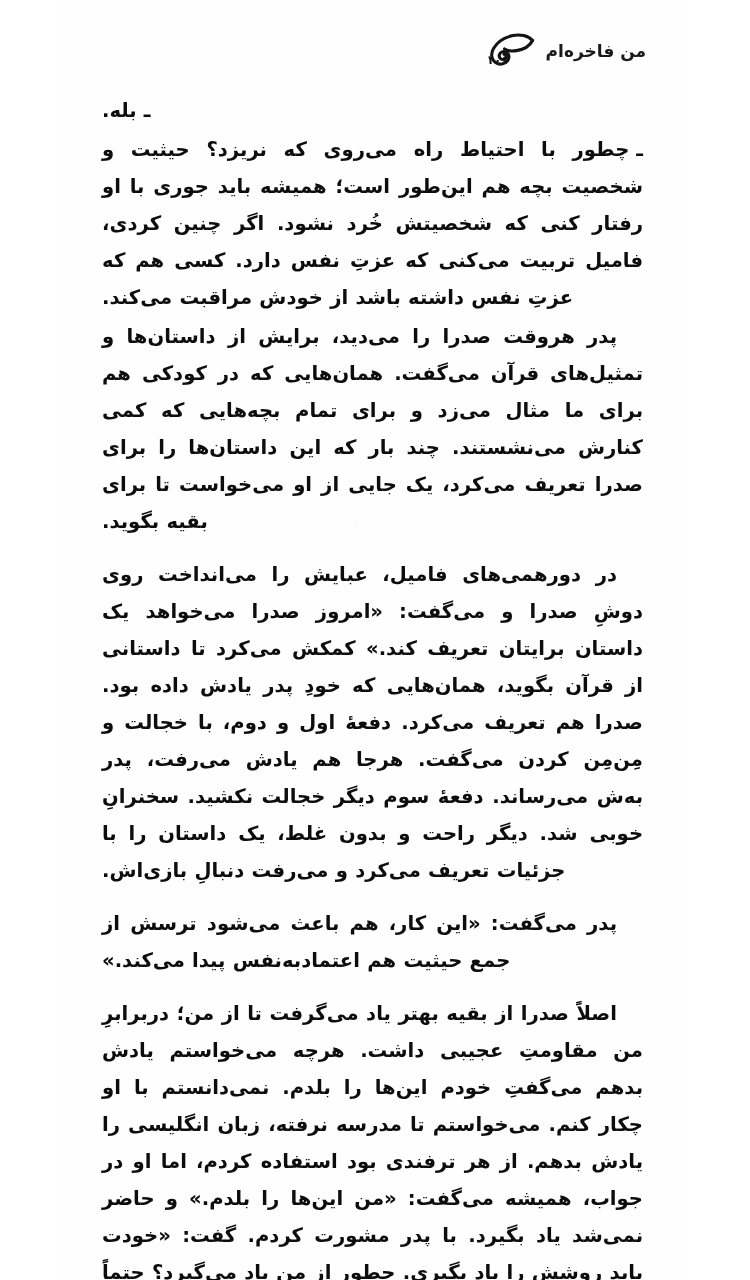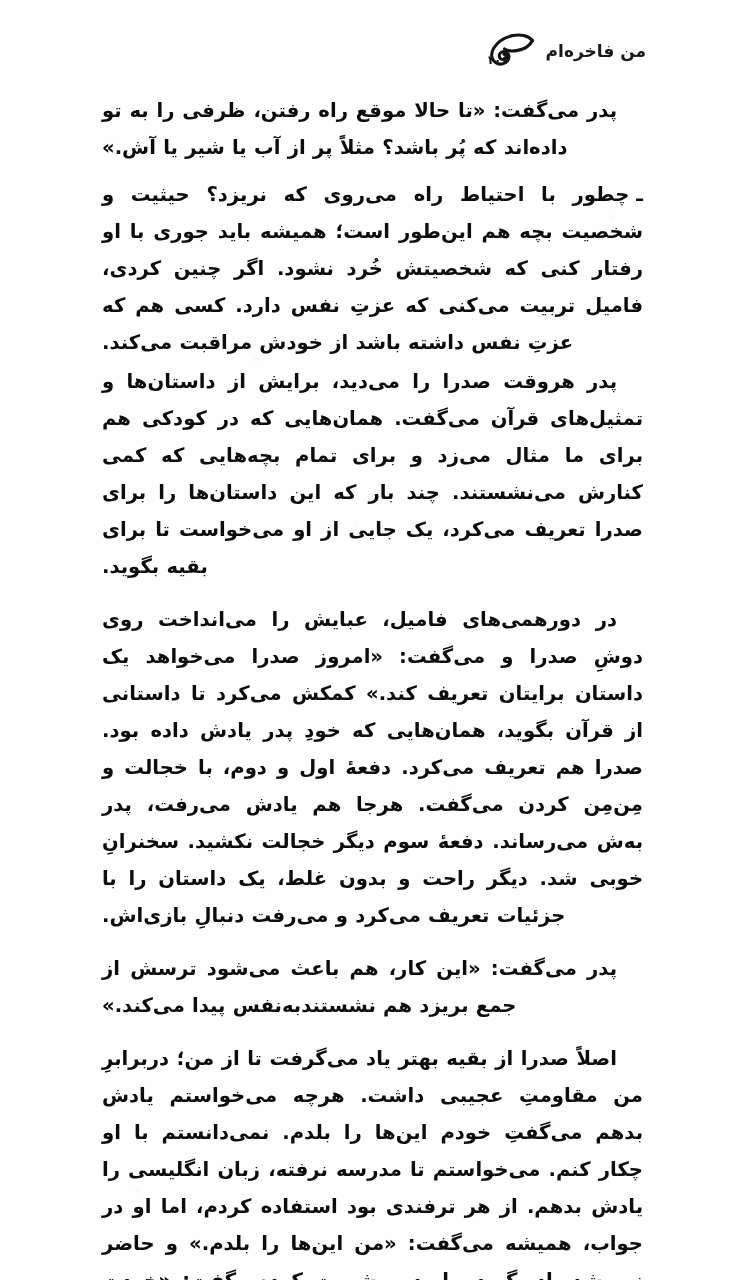--- a/index.html
+++ b/index.html
@@ -134,39 +134,39 @@
                  C14.7 23.9 16.1 26.2 18.5 26.5 C20.4 26.7 22 25.5 22.1 23.8 C22.2 22.5 21.3 21.4 20 21.3" fill="none" stroke="#141414" stroke-width="3.1" stroke-linecap="round"></path>
         <path d="M48.5 7.5 C46 12.5 40 16.5 32.5 17.6 C27 18.4 22.5 17.6 20.5 15.8" fill="none" stroke="#141414" stroke-width="3.1" stroke-linecap="round"></path>
       </svg>
       <span class="ornament-folio">۱۰۶</span>
     </span>
     <span class="header-title">من فاخره‌ام</span>
   </div>
 
   <div class="text-body">
 
-    <p class="para">
-      <span>پدر می‌گفت: «تا حالا موقع راه رفتن، ظرفی را به تو داده‌اند که پُر باشد؟ مثلاً پر از آب یا شیر یا آش.»</span>
+
+    <p class="para dialogue">
+      <span class="dash">ـ</span><span>بله.</span>
     </p>
-
 
     <p class="para dialogue para-gap">
       <span class="dash">ـ</span><span>چطور با احتیاط راه می‌روی که نریزد؟ حیثیت و شخصیت بچه هم این‌طور است؛ همیشه باید جوری با او رفتار کنی که شخصیتش خُرد نشود. اگر چنین کردی، فامیل تربیت می‌کنی که عزتِ نفس دارد. کسی هم که عزتِ نفس داشته باشد از خودش مراقبت می‌کند.</span>
     </p>
 
     <p class="para para-gap">
       <span>پدر هروقت صدرا را می‌دید، برایش از داستان‌ها و تمثیل‌های قرآن می‌گفت. همان‌هایی که در کودکی هم برای ما مثال می‌زد و برای تمام بچه‌هایی که کمی کنارش می‌نشستند. چند بار که این داستان‌ها را برای صدرا تعریف می‌کرد، یک جایی از او می‌خواست تا برای بقیه بگوید.</span>
     </p>
 
     <p class="para para-gap">
       <span>در دورهمی‌های فامیل، عبایش را می‌انداخت روی دوشِ صدرا و می‌گفت: «امروز صدرا می‌خواهد یک داستان برایتان تعریف کند.» کمکش می‌کرد تا داستانی از قرآن بگوید، همان‌هایی که خودِ پدر یادش داده بود. صدرا هم تعریف می‌کرد. دفعهٔ اول و دوم، با خجالت و مِن‌مِن کردن می‌گفت. هرجا هم یادش می‌رفت، پدر به‌ش می‌رساند. دفعهٔ سوم دیگر خجالت نکشید. سخنرانِ خوبی شد. دیگر راحت و بدون غلط، یک داستان را با جزئیات تعریف می‌کرد و می‌رفت دنبالِ بازی‌اش.</span>
     </p>
 
     <p class="para para-gap">
-      <span>پدر می‌گفت: «این کار، هم باعث می‌شود ترسش از جمع بریزد هم نشستند‌به‌نفس پیدا می‌کند.»</span>
+      <span>پدر می‌گفت: «این کار، هم باعث می‌شود ترسش از جمع حیثیت هم اعتماد‌به‌نفس پیدا می‌کند.»</span>
     </p>
 
     <p class="para">
       <span>اصلاً صدرا از بقیه بهتر یاد می‌گرفت تا از من؛ دربرابرِ من مقاومتِ عجیبی داشت. هرچه می‌خواستم یادش بدهم می‌گفتِ خودم این‌ها را بلدم. نمی‌دانستم با او چکار کنم. می‌خواستم تا مدرسه نرفته، زبان انگلیسی را یادش بدهم. از هر ترفندی بود استفاده کردم، اما او در جواب، همیشه می‌گفت: «من این‌ها را بلدم.» و حاضر نمی‌شد یاد بگیرد. با پدر مشورت کردم. گفت: «خودت باید روشش را یاد بگیری. چطور از من یاد می‌گیرد؟ حتماً حوصله نداری برایش وقت بگذاری.»</span>
     </p>
 
   </div>
 </div>
 
 </body></html>

